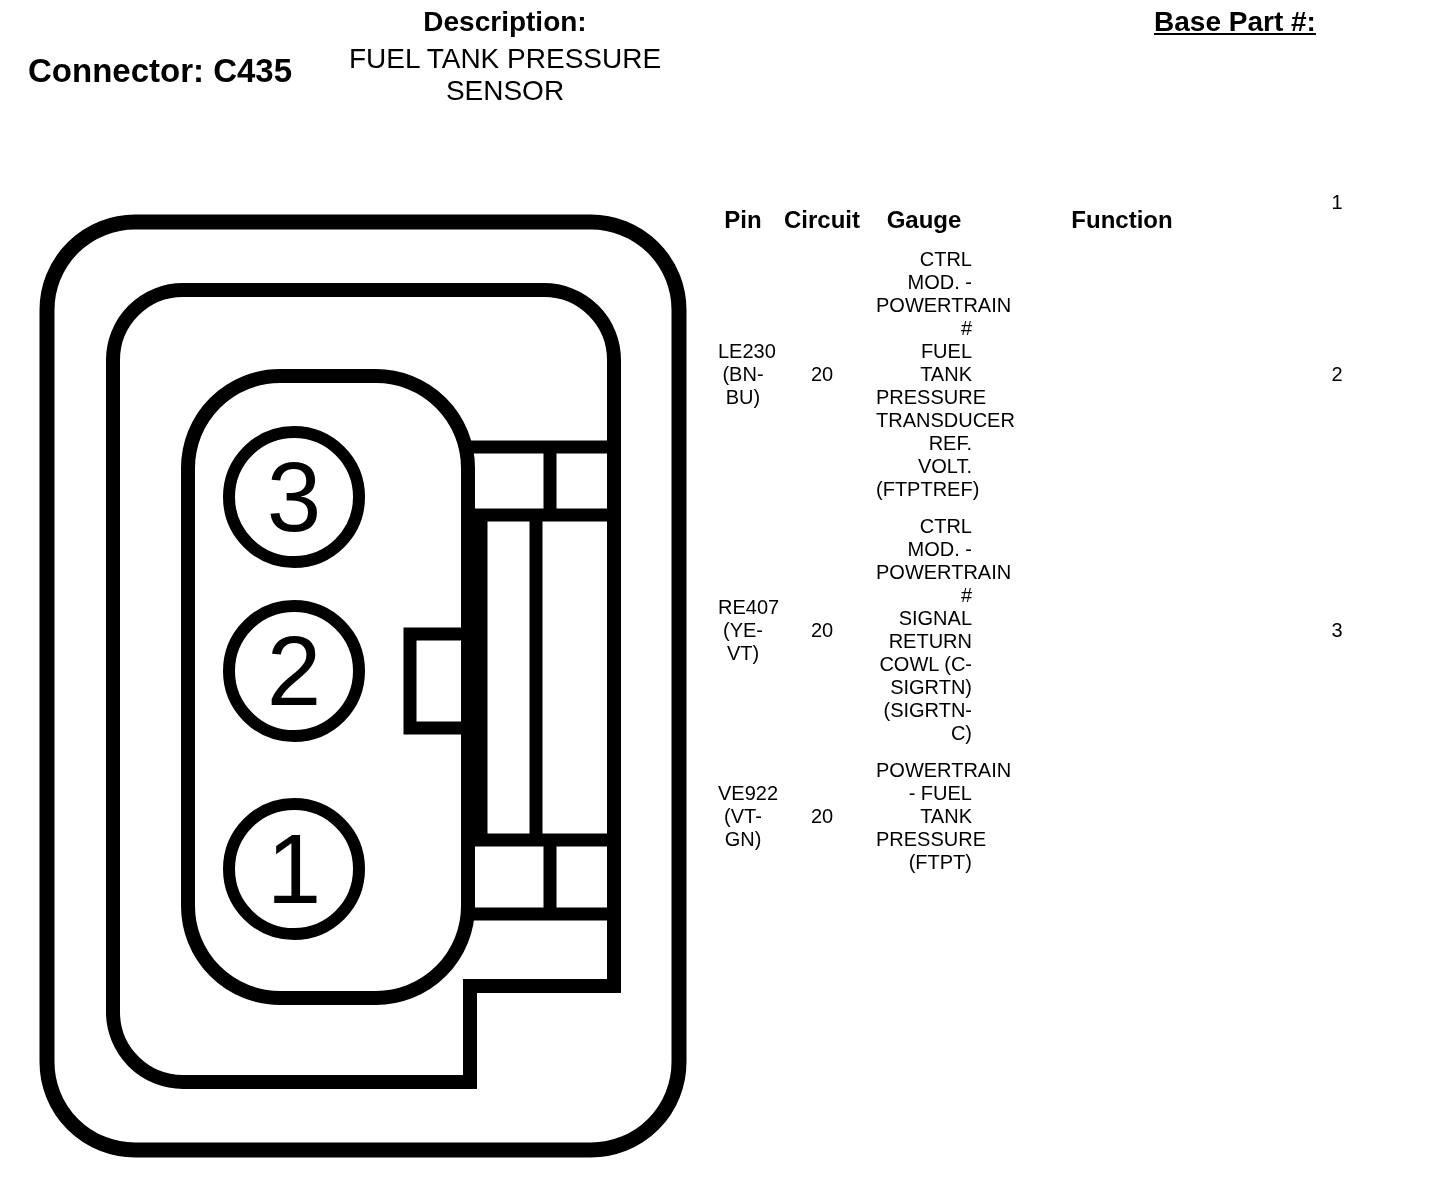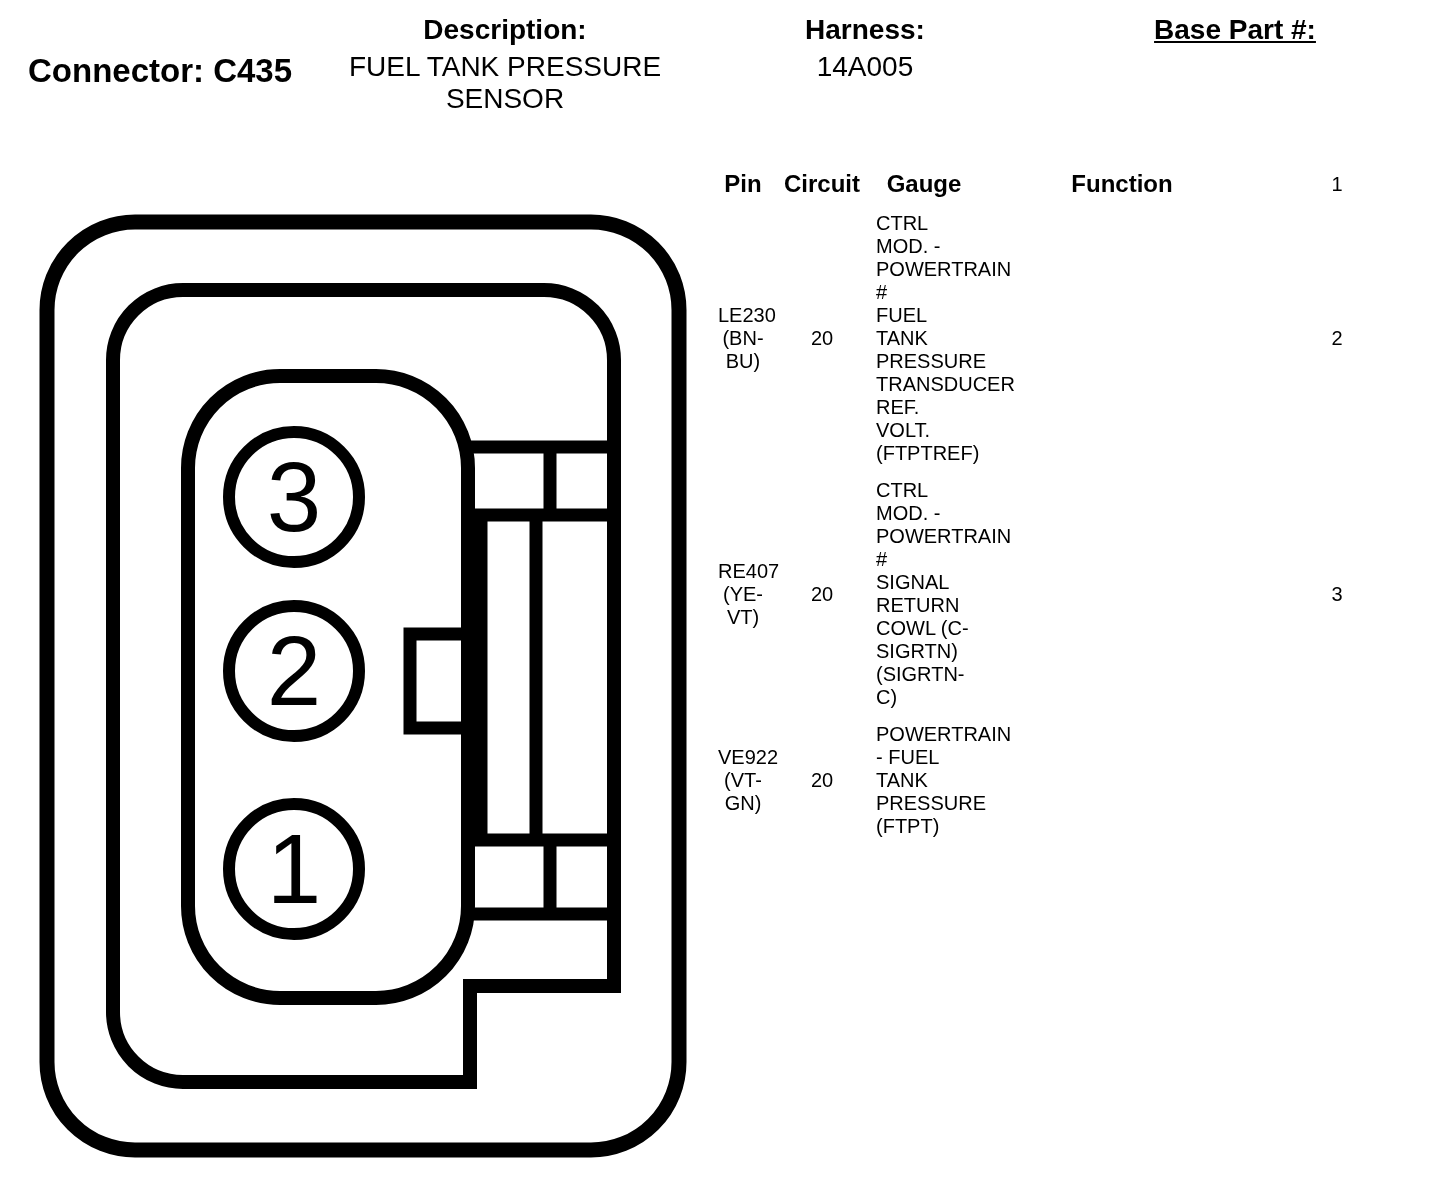--- a/index.html
+++ b/index.html
@@ -17,47 +17,47 @@
   }
   .abs { position: absolute; }
 
   
   .conn-title {
     left: 28px; top: 52px;
     font-size: 33px; font-weight: bold;
     white-space: nowrap;
   }
   .hblock { text-align: center; }
-  .hlabel { font-size: 28px; font-weight: bold; margin-top: 8px; }
+  .hlabel { font-size: 28px; font-weight: bold; }
   .hvalue { font-size: 28px; margin-top: 5px; white-space: pre-line; line-height: 32px; }
   .desc-block   { left: 335px;  top: 6px; width: 340px; }
   .harness-block{ left: 780px;  top: 6px; width: 170px; }
   .basepart-block{ left: 1120px; top: 6px; width: 230px; text-decoration: underline; }
 
   
   .diagram { position: absolute; left: 0; top: 0; }
 
   
   .pin-table {
     left: 718px; top: 170px;
     display: grid;
     grid-template-columns: 50px 108px 96px 300px 130px;
     row-gap: 14px;
     align-items: center;
   }
   .th {
     font-size: 24px; font-weight: bold;
-    text-align: center; white-space: nowrap;
+    text-align: center; white-space: nowrap; margin-top: 36px;
   }
   .td {
     font-size: 20px; line-height: 23px;
     text-align: center;
     white-space: pre-line;
   }
-  .td.function { text-align: left; }
+  .td.function { text-align: right; }
 </style>
 </head>
 <body>
 
 <div class="canvas">
 
   <svg class="diagram" width="1440" height="1178" viewBox="0 0 1440 1178">
     <g fill="none" stroke="#000000">
       <rect x="47" y="222" width="632" height="928" rx="88" stroke-width="15"></rect>
       <path stroke-width="14" d="M 183 290 L 544 290 A 70 70 0 0 1 614 360 L 614 986 L 470 986 L 470 1082 L 183 1082 A 70 70 0 0 1 113 1012 L 113 360 A 70 70 0 0 1 183 290 Z"></path>
@@ -79,24 +79,20 @@
   </svg>
 
   <div class="abs conn-title">Connector: C435</div>
 
   <div class="abs hblock desc-block">
     <div class="hlabel">Description:</div>
     <div class="hvalue">FUEL TANK PRESSURE
 SENSOR</div>
   </div>
 
-  <div class="abs hblock harness-block">
-    <div class="hlabel">Harness:</div>
-    <div class="hvalue">14A005</div>
-  </div>
 
   <div class="abs hblock basepart-block">
     <div class="hlabel">Base Part #:</div>
   </div>
 
   <div class="abs pin-table">
     <div class="th">Pin</div>
     <div class="th">Circuit</div>
     <div class="th">Gauge</div>
     <div class="th">Function</div>

